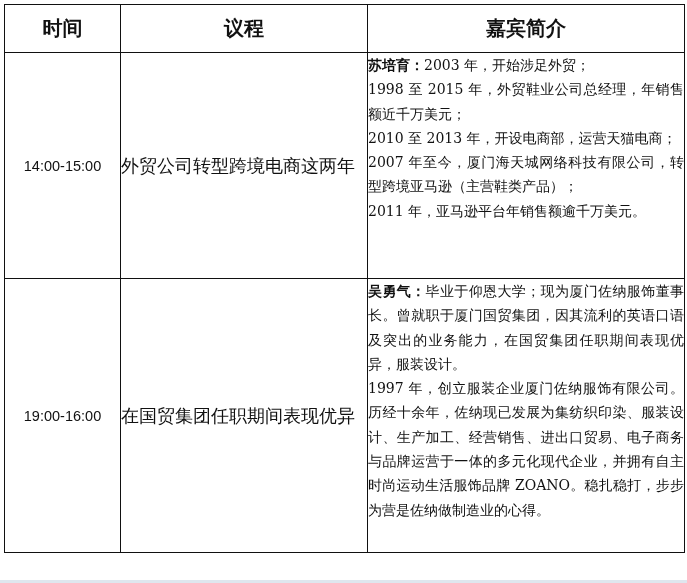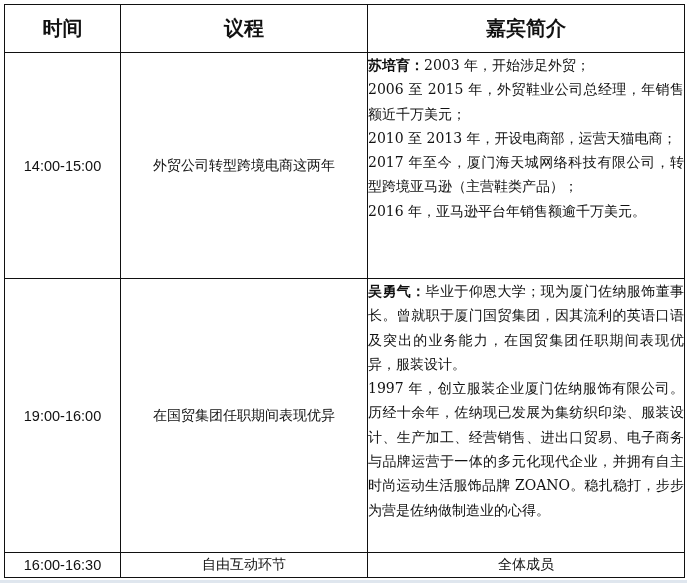--- a/index.html
+++ b/index.html
@@ -23,22 +23,22 @@
       vertical-align: middle;
     }
     td.time {
       font-family: "Liberation Sans", "DejaVu Sans", sans-serif;
       font-size: 14.5px;
       text-align: center;
       vertical-align: middle;
       margin-top: 28px;
     }
     td.topic {
-      font-size: 14px;
-      text-align: center;
+      font-size: 18px;
+      text-align: left;
       vertical-align: middle;
     }
     td.bio {
       font-size: 14px;
       line-height: 24.3px;
       text-align: justify;
       vertical-align: top;
       padding: 0 6px 0 8px;
     }
     td.bio p { margin: 0; }
@@ -64,35 +64,30 @@
       <th>议程</th>
       <th>嘉宾简介</th>
     </tr>
   </thead>
   <tbody>
     <tr class="row1">
       <td class="time">14:00-15:00</td>
       <td class="topic">外贸公司转型跨境电商这两年</td>
       <td class="bio">
         <p><span class="name">苏培育：</span><span>2003 年，开始涉足外贸；</span></p>
-        <p>2006 至 2015 年，外贸鞋业公司总经理，年销售额近千万美元；</p>
+        <p>1998 至 2015 年，外贸鞋业公司总经理，年销售额近千万美元；</p>
         <p>2010 至 2013 年，开设电商部，运营天猫电商；</p>
-        <p>2017 年至今，厦门海天城网络科技有限公司，转型跨境亚马逊（主营鞋类产品）；</p>
-        <p>2016 年，亚马逊平台年销售额逾千万美元。</p>
+        <p>2007 年至今，厦门海天城网络科技有限公司，转型跨境亚马逊（主营鞋类产品）；</p>
+        <p>2011 年，亚马逊平台年销售额逾千万美元。</p>
       </td>
     </tr>
     <tr class="row2">
       <td class="time">19:00-16:00</td>
       <td class="topic">在国贸集团任职期间表现优异</td>
       <td class="bio">
         <p><span class="name">吴勇气：</span><span>毕业于仰恩大学；现为厦门佐纳服饰董事长。曾就职于厦门国贸集团，因其流利的英语口语及突出的业务能力，在国贸集团任职期间表现优异，服装设计。</span></p>
         <p>1997 年，创立服装企业厦门佐纳服饰有限公司。历经十余年，佐纳现已发展为集纺织印染、服装设计、生产加工、经营销售、进出口贸易、电子商务与品牌运营于一体的多元化现代企业，并拥有自主时尚运动生活服饰品牌 ZOANO。稳扎稳打，步步为营是佐纳做制造业的心得。</p>
       </td>
     </tr>
-    <tr class="row3">
-      <td class="time">16:00-16:30</td>
-      <td class="topic">自由互动环节</td>
-      <td class="members">全体成员</td>
-    </tr>
   </tbody>
 </table>
 
 <div class="bottom-strip"></div>
 
 </body></html>

